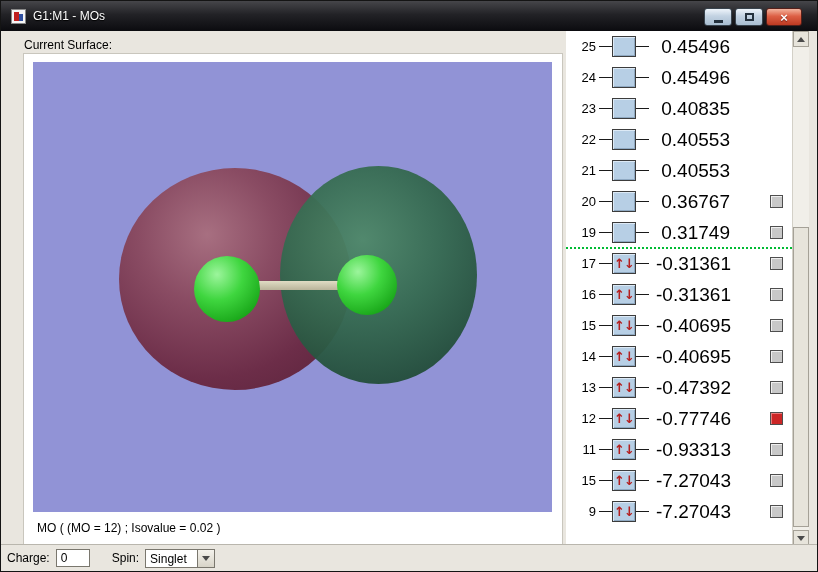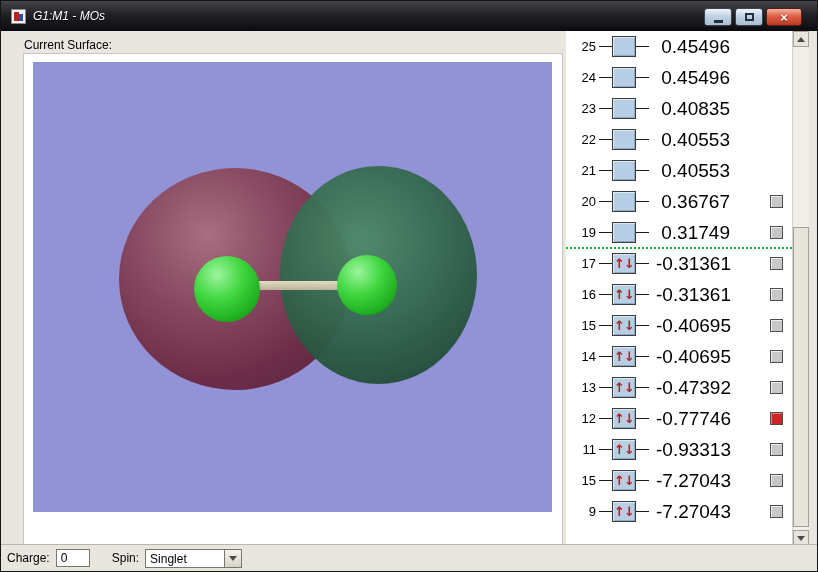--- a/index.html
+++ b/index.html
@@ -12,21 +12,21 @@
   
   .titlebar {
     position:absolute; top:0; left:0; right:0; height:30px;
     background:linear-gradient(#46464a,#222226 45%,#0b0b0f);
     display:flex; align-items:center; padding:0 10px;
   }
   .app-icon { width:15px; height:15px; background:#f5f5f5; border:1px solid #888;
     position:relative; flex:0 0 auto; }
   .app-icon::before { content:""; position:absolute; left:2px; top:2px; width:5px; height:9px; background:#c02020; }
   .app-icon::after  { content:""; position:absolute; right:2px; top:4px; width:4px; height:7px; background:#3050a0; }
-  .title-text { color:#ffffff; font-size:12px; margin-left:7px; text-shadow:0 1px 1px #000;font-style:italic; }
+  .title-text { color:#ffffff; font-size:12px; margin-left:7px; text-shadow:0 1px 1px #000; }
   .win-buttons { position:absolute; right:15px; top:7px; display:flex; gap:3px; }
   .win-btn {
     width:28px; height:18px; border:1px solid #39444e; border-radius:3px;
     background:linear-gradient(#eef4fa,#c2d2e2 45%,#a9bed1);
     display:flex; align-items:center; justify-content:center;
     color:#18222c; font-size:11px; line-height:1; padding:0; cursor:default;
   }
   .glyph-min { width:9px; height:3px; background:#24313d; margin-top:8px; }
   .glyph-max { width:9px; height:8px; border:2px solid #24313d; }
   .win-btn.close {
@@ -104,21 +104,21 @@
   
   .footer {
     position:absolute; left:0; right:0; bottom:0; height:27px;
     background:#e9e6df; border-top:1px solid #b9b6ad;
     display:flex; align-items:center; font-size:12px; color:#000; padding-left:6px;
   }
   .charge-input { width:34px; height:18px; border:1px solid #7a776e; background:#fff;
     font-size:12px; font-family:"Liberation Sans",sans-serif; padding:1px 4px; margin-left:6px; }
   .spin-label { margin-left:22px; }
   .combo { display:flex; align-items:center; margin-left:6px; }
-  .combo-text { width:80px; height:19px; border:1px solid #7a776e; background:#fff;
+  .combo-text { width:53px; height:19px; border:1px solid #7a776e; background:#fff;
     font-size:12px; padding:2px 4px; }
   .combo-btn { width:17px; height:19px; border:1px solid #7a776e; border-left:none;
     background:linear-gradient(#f4f2ec,#d8d4c8); display:flex; align-items:center; justify-content:center; }
   .src { margin-left:32px; white-space:nowrap; }
   .src-path { margin-left:6px; }
 </style>
 </head>
 <body>
 
 <div class="window">
@@ -142,20 +142,21 @@
   <div class="current-surface">Current Surface:</div>
 
   <div class="viewport-panel">
     <div class="render-area">
       <div class="lobe lobe-left"></div>
       <div class="lobe lobe-right"></div>
       <div class="bond"></div>
       <div class="atom atom-left"></div>
       <div class="atom atom-right"></div>
     </div>
+    <div class="render-caption">MO ( (MO = 12) ; Isovalue = 0.02 )</div>
   </div>
 
   <div class="mo-panel">
     <div class="mo-rows">
         <div class="mo-row">
     <span class="mo-num">25</span>
     <span class="tick left"></span>
     <button class="mo-square">
       
     </button>

